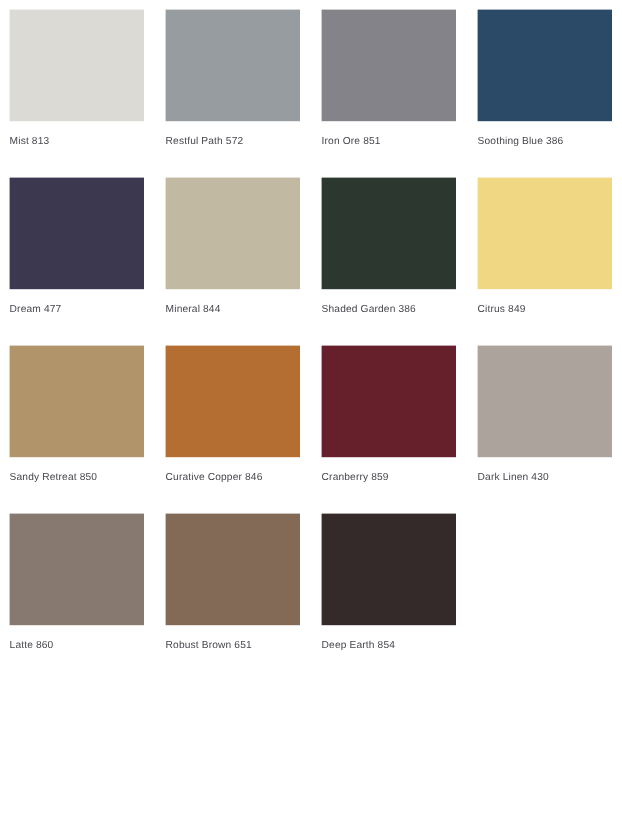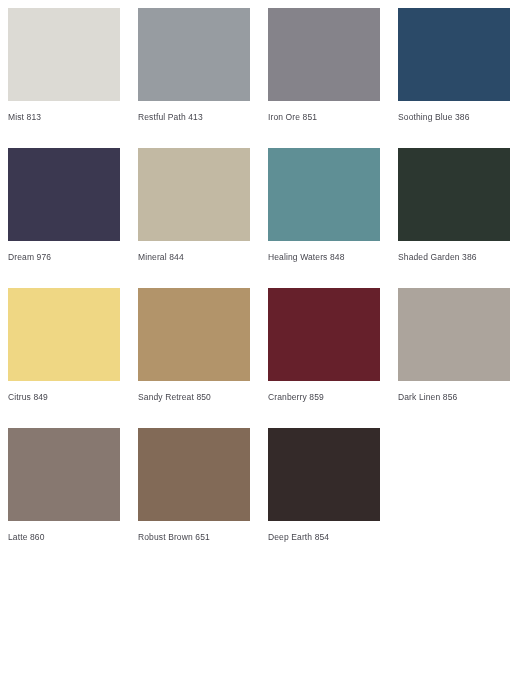--- a/index.html
+++ b/index.html
@@ -57,61 +57,61 @@
 </head>
 <body style="background-color: rgb(255, 255, 255);">
 
 <div class="palette-grid">
     <div class="swatch-cell">
       <div class="swatch-chip" style="background-color: rgb(220, 218, 212);"></div>
       <div class="swatch-label">Mist 813</div>
     </div>
     <div class="swatch-cell">
       <div class="swatch-chip" style="background-color: rgb(151, 156, 161);"></div>
-      <div class="swatch-label">Restful Path 413</div>
+      <div class="swatch-label">Restful Path 572</div>
     </div>
     <div class="swatch-cell">
       <div class="swatch-chip" style="background-color: rgb(133, 131, 138);"></div>
       <div class="swatch-label">Iron Ore 851</div>
     </div>
     <div class="swatch-cell">
       <div class="swatch-chip" style="background-color: rgb(43, 74, 104);"></div>
       <div class="swatch-label">Soothing Blue 386</div>
     </div>
     <div class="swatch-cell">
       <div class="swatch-chip" style="background-color: rgb(59, 56, 80);"></div>
-      <div class="swatch-label">Dream 976</div>
+      <div class="swatch-label">Dream 477</div>
     </div>
     <div class="swatch-cell">
       <div class="swatch-chip" style="background-color: rgb(194, 185, 163);"></div>
       <div class="swatch-label">Mineral 844</div>
-    </div>
-    <div class="swatch-cell">
-      <div class="swatch-chip" style="background-color: rgb(95, 143, 149);"></div>
-      <div class="swatch-label">Healing Waters 848</div>
     </div>
     <div class="swatch-cell">
       <div class="swatch-chip" style="background-color: rgb(44, 55, 48);"></div>
       <div class="swatch-label">Shaded Garden 386</div>
     </div>
     <div class="swatch-cell">
       <div class="swatch-chip" style="background-color: rgb(239, 215, 132);"></div>
       <div class="swatch-label">Citrus 849</div>
     </div>
     <div class="swatch-cell">
       <div class="swatch-chip" style="background-color: rgb(178, 148, 106);"></div>
       <div class="swatch-label">Sandy Retreat 850</div>
     </div>
     <div class="swatch-cell">
+      <div class="swatch-chip" style="background-color: rgb(180, 110, 50);"></div>
+      <div class="swatch-label">Curative Copper 846</div>
+    </div>
+    <div class="swatch-cell">
       <div class="swatch-chip" style="background-color: rgb(102, 32, 43);"></div>
       <div class="swatch-label">Cranberry 859</div>
     </div>
     <div class="swatch-cell">
       <div class="swatch-chip" style="background-color: rgb(172, 164, 156);"></div>
-      <div class="swatch-label">Dark Linen 856</div>
+      <div class="swatch-label">Dark Linen 430</div>
     </div>
     <div class="swatch-cell">
       <div class="swatch-chip" style="background-color: rgb(135, 120, 112);"></div>
       <div class="swatch-label">Latte 860</div>
     </div>
     <div class="swatch-cell">
       <div class="swatch-chip" style="background-color: rgb(130, 106, 87);"></div>
       <div class="swatch-label">Robust Brown 651</div>
     </div>
     <div class="swatch-cell">

